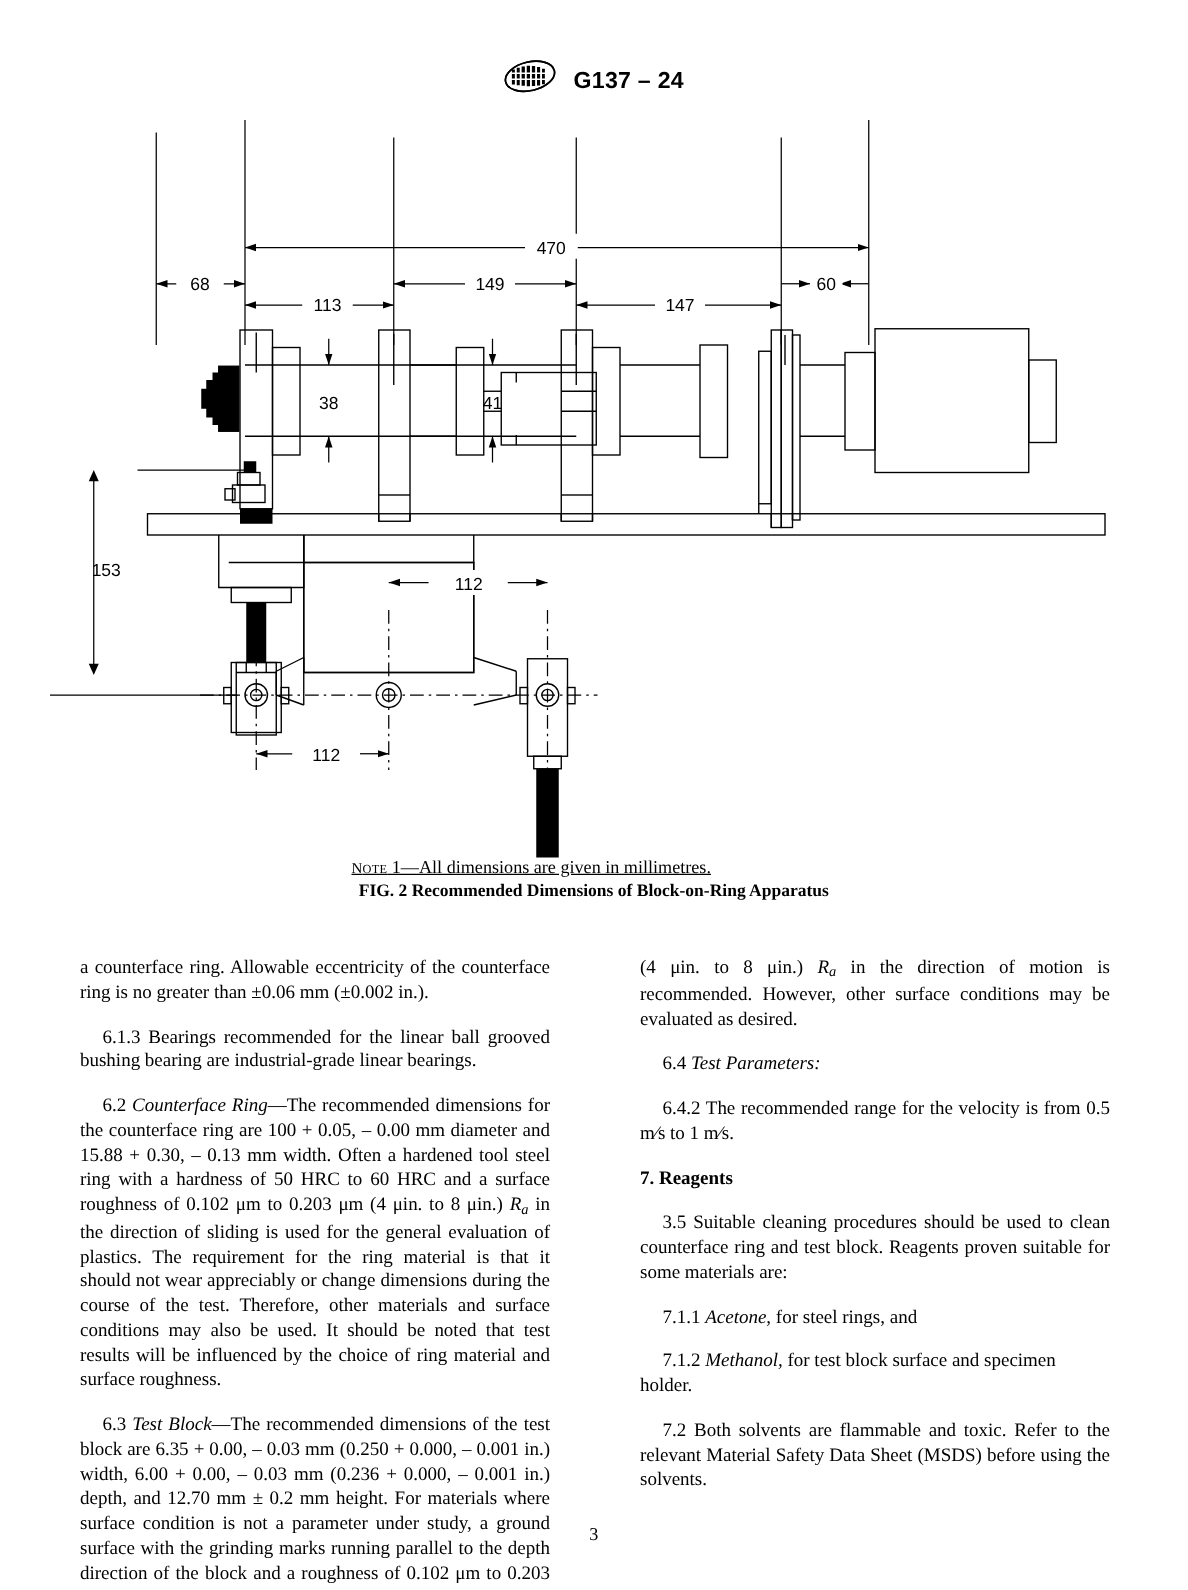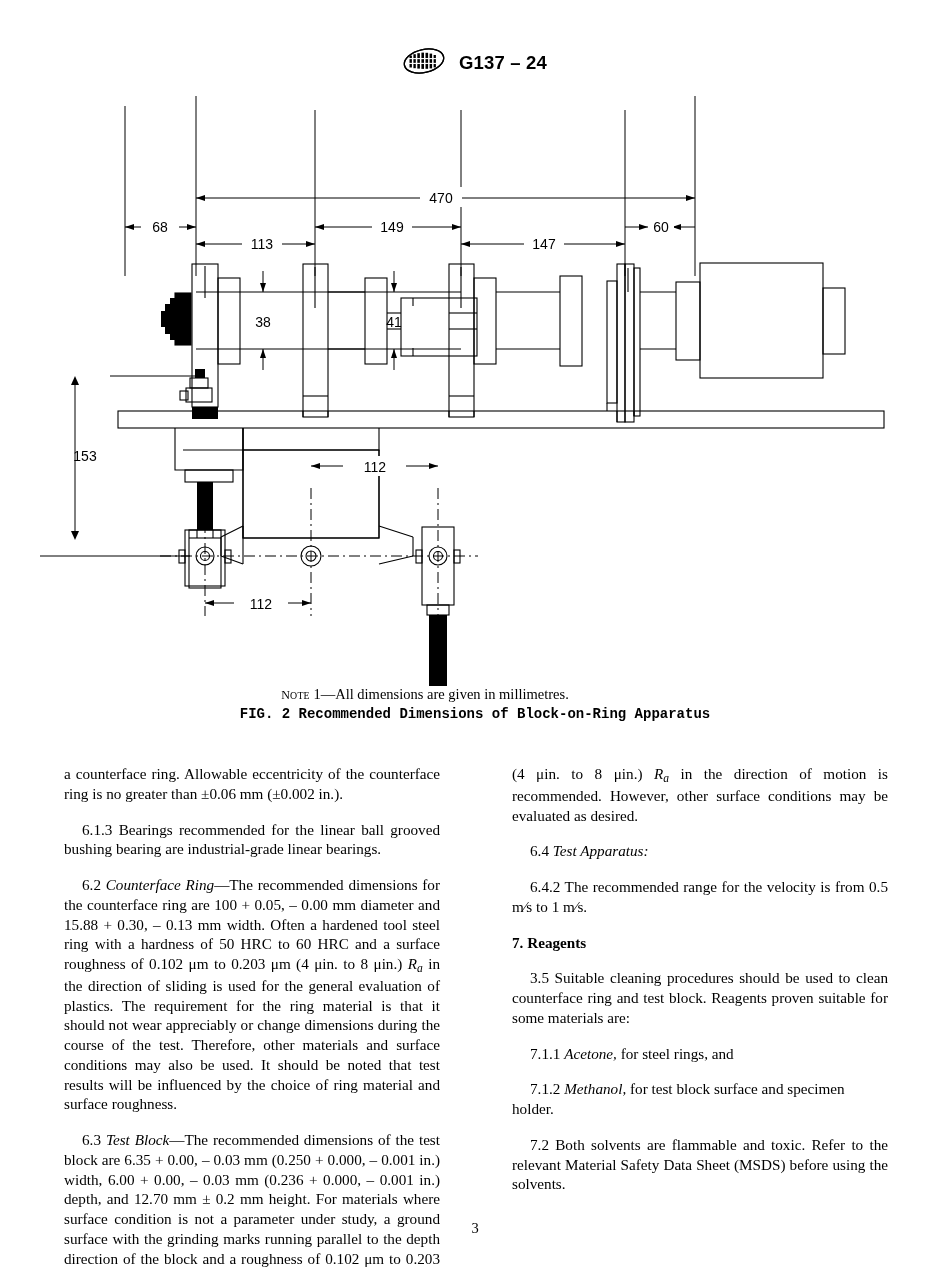--- a/index.html
+++ b/index.html
@@ -46,32 +46,33 @@
   }
   .figure-svg { display: block; }
 
   .figure-note {
     position: absolute;
     top: 686px;
     left: 0;
     width: 850px;
     text-align: center;
     font-size: 14.5px;
+    text-decoration: underline;
   }
   .figure-note .nt {
     font-size: 12px;
     letter-spacing: 0.2px;
   }
   .figure-caption {
     position: absolute;
     top: 706px;
     left: 0;
     width: 950px;
     text-align: center;
-    font-family: Liberation Mono, monospace;
+    font-family: Liberation Serif, serif;
     font-weight: bold;
     font-size: 14px;
   }
 
   
   .columns {
     position: absolute;
     top: 748px;
     left: 48px;
     width: 856px;
@@ -369,21 +370,21 @@
 
 <div class="columns">
   <div class="col" id="left-col">
       <p class="cont">a counterface ring. Allowable eccentricity of the counterface ring is no greater than ±0.06 mm (±0.002 in.).</p>
       <p class="ind">6.1.3 Bearings recommended for the linear ball grooved bushing bearing are industrial-grade linear bearings.</p>
       <p class="ind gap">6.2 <i>Counterface Ring</i>—The recommended dimensions for the counterface ring are 100 + 0.05, – 0.00 mm diameter and 15.88 + 0.30, – 0.13 mm width. Often a hardened tool steel ring with a hardness of 50 HRC to 60 HRC and a surface roughness of 0.102 μm to 0.203 μm (4 μin. to 8 μin.) <i>R</i><span class="sub">a</span> in the direction of sliding is used for the general evaluation of plastics. The requirement for the ring material is that it should not wear appreciably or change dimensions during the course of the test. Therefore, other materials and surface conditions may also be used. It should be noted that test results will be influenced by the choice of ring material and surface roughness.</p>
       <p class="ind gap">6.3 <i>Test Block</i>—The recommended dimensions of the test block are 6.35 + 0.00, – 0.03 mm (0.250 + 0.000, – 0.001 in.) width, 6.00 + 0.00, – 0.03 mm (0.236 + 0.000, – 0.001 in.) depth, and 12.70 mm ± 0.2 mm height. For materials where surface condition is not a parameter under study, a ground surface with the grinding marks running parallel to the depth direction of the block and a roughness of 0.102 μm to 0.203 μm</p>
     </div>
   <div class="col" id="right-col">
       <p class="cont">(4 μin. to 8 μin.) <i>R</i><span class="sub">a</span> in the direction of motion is recommended. However, other surface conditions may be evaluated as desired.</p>
-      <p class="ind gap">6.4 <i>Test Apparatus:</i></p>
+      <p class="ind gap">6.4 <i>Test Parameters:</i></p>
       <p class="ind">6.4.2 The recommended range for the velocity is from 0.5 m∕s to 1 m∕s.</p>
       <p class="head cont gap">7. Reagents</p>
       <p class="ind gap">3.5 Suitable cleaning procedures should be used to clean counterface ring and test block. Reagents proven suitable for some materials are:</p>
       <p class="ind last">7.1.1 <i>Acetone,</i> for steel rings, and</p>
       <p class="ind last">7.1.2 <i>Methanol,</i> for test block surface and specimen holder.</p>
       <p class="ind gap">7.2 Both solvents are flammable and toxic. Refer to the relevant Material Safety Data Sheet (MSDS) before using the solvents.</p>
     </div>
 </div>
 
 <div class="page-number">3</div>

